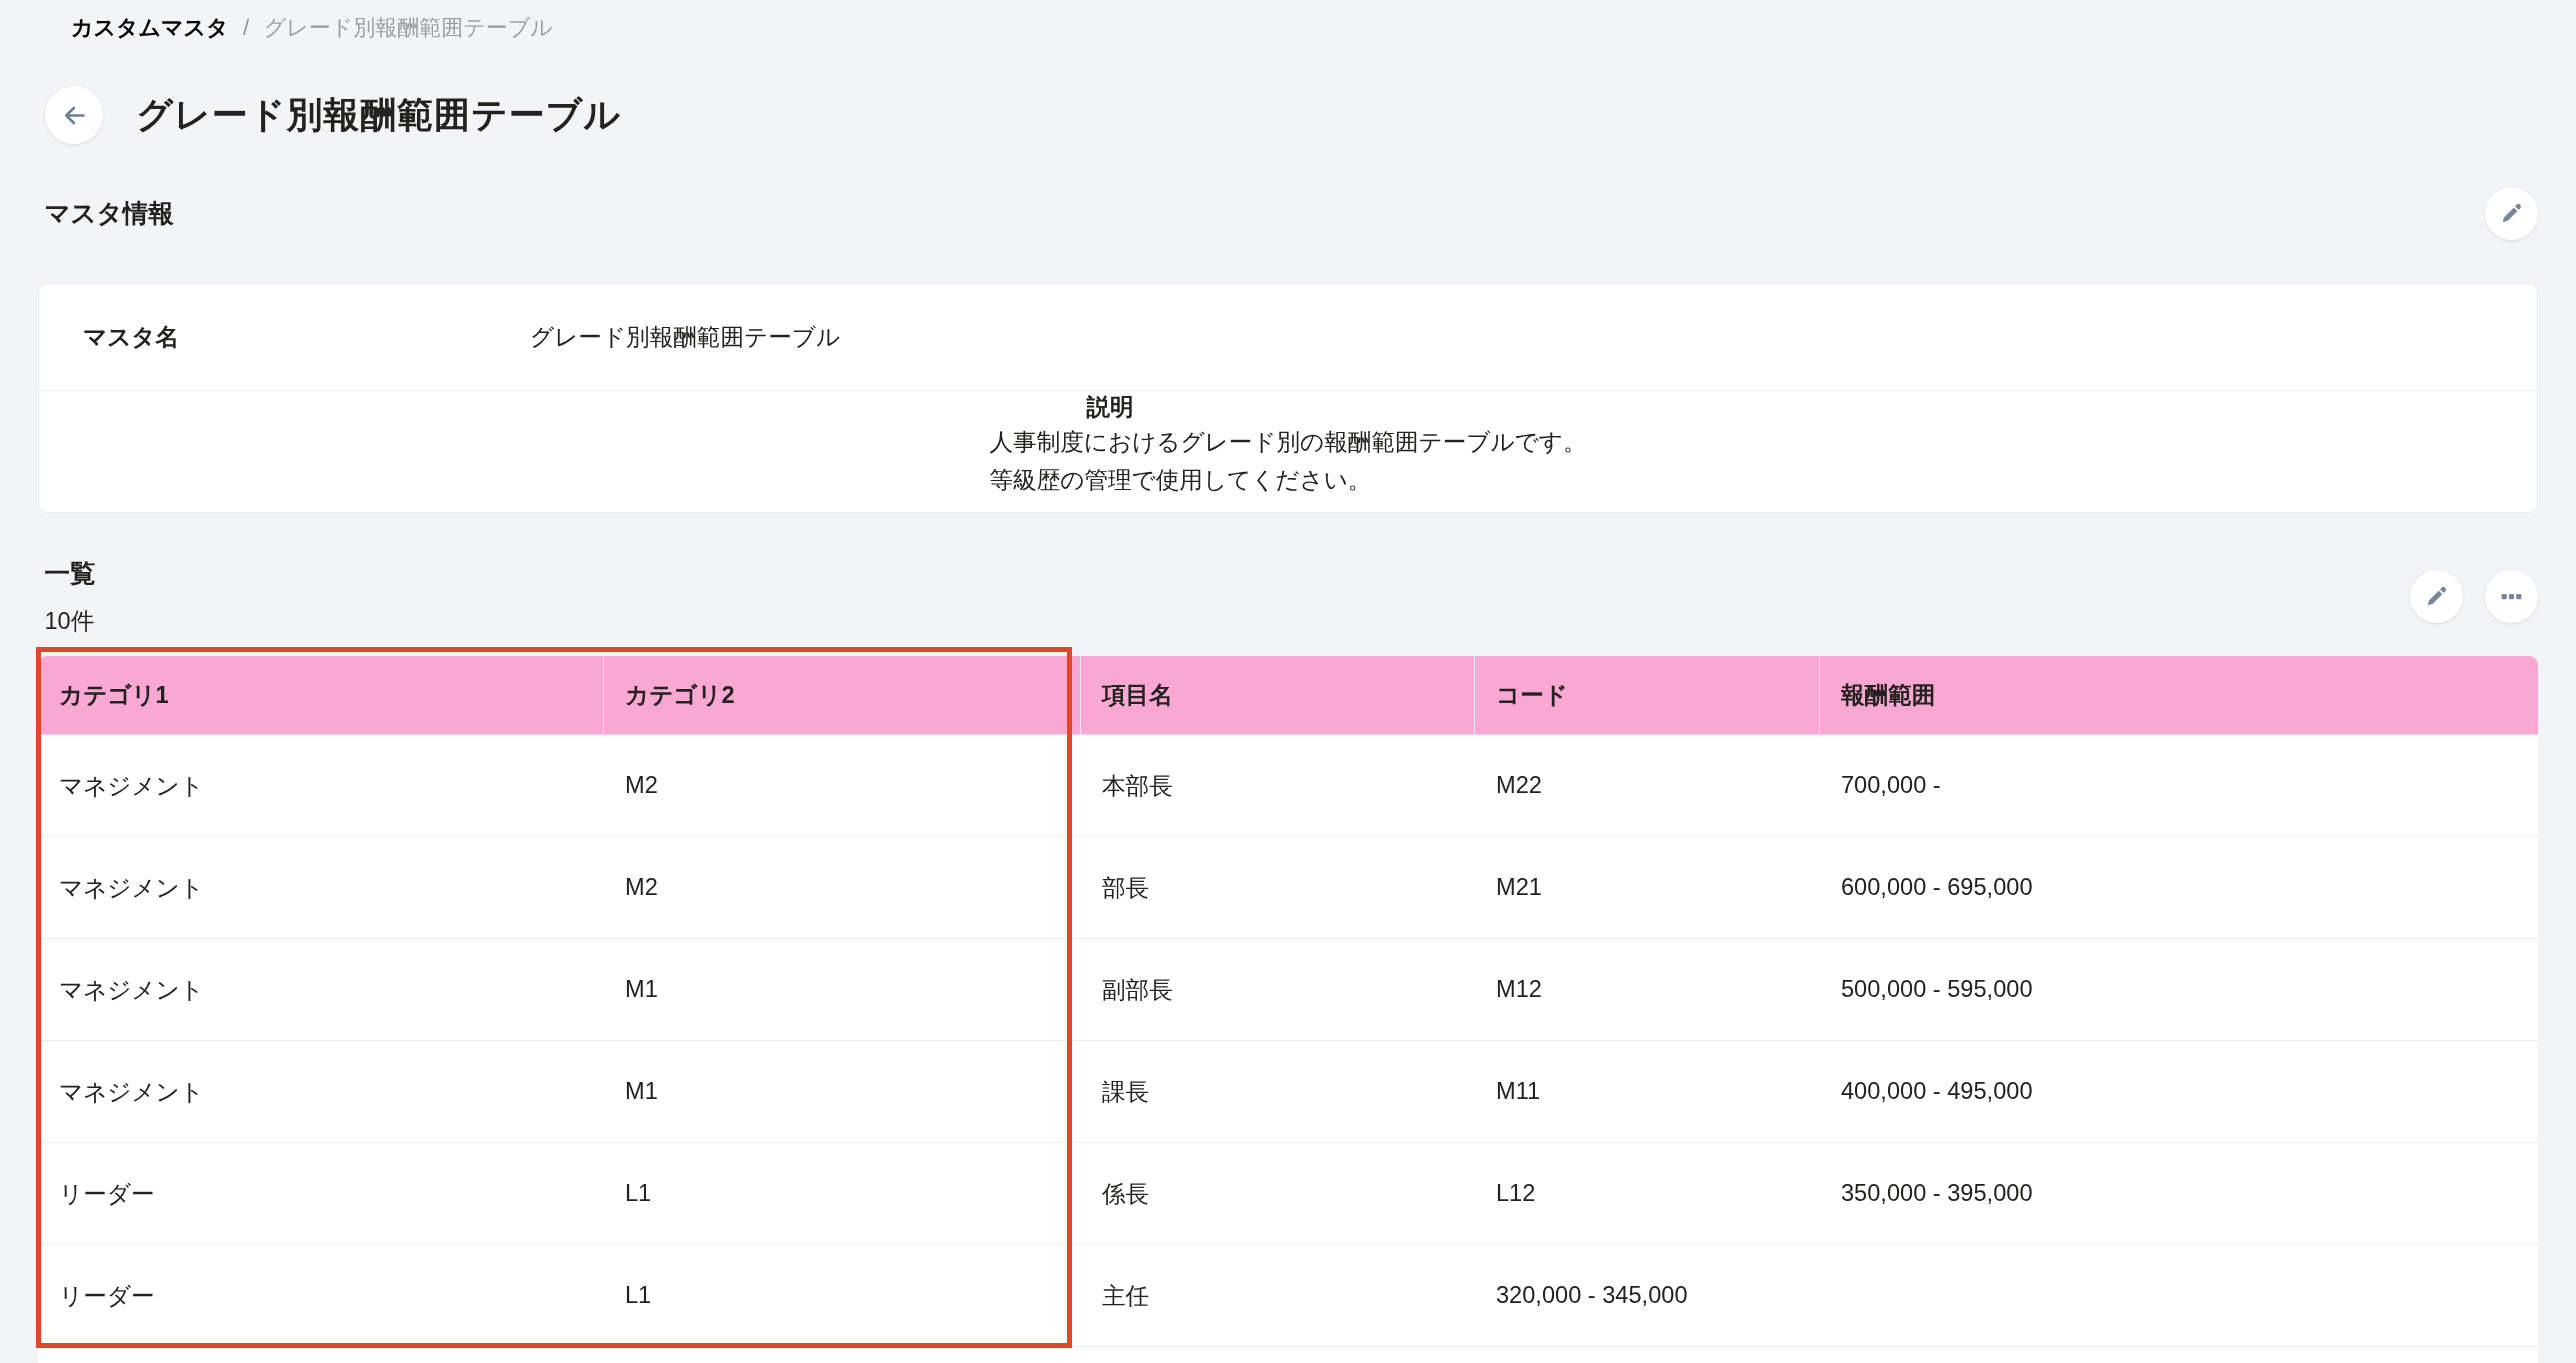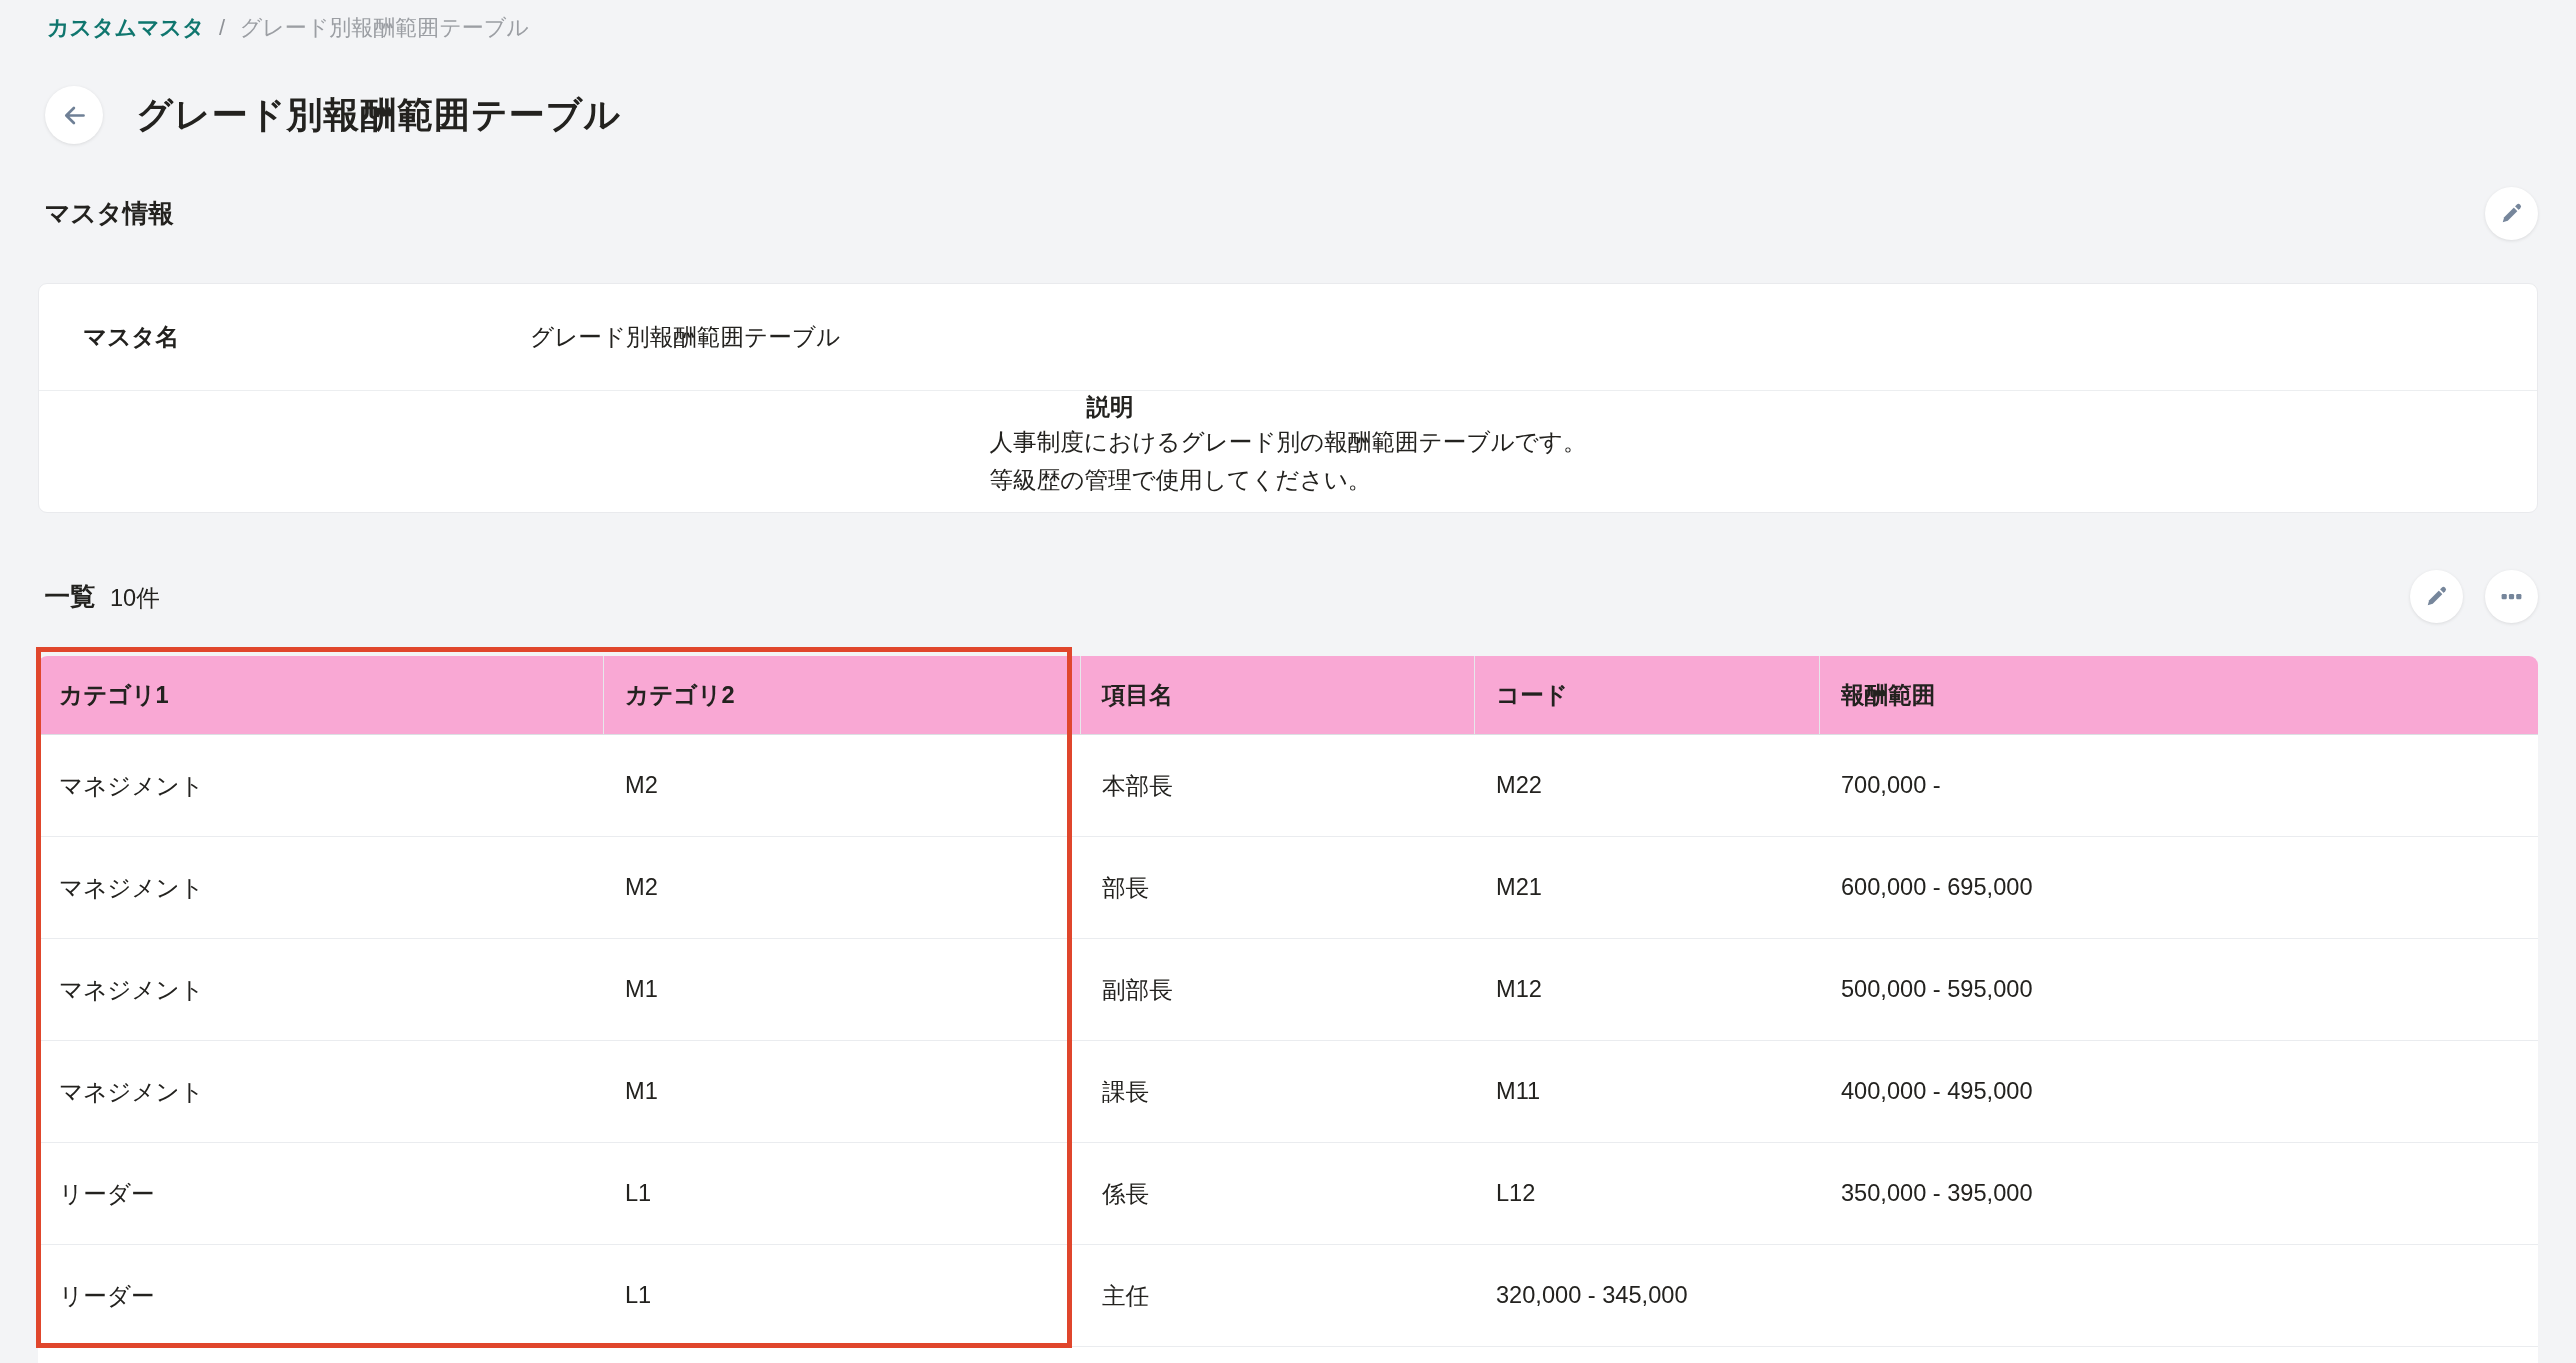--- a/index.html
+++ b/index.html
@@ -8,42 +8,42 @@
     font-family:"Liberation Sans","DejaVu Sans",sans-serif;
     background:#f3f4f6;
     color:#23221f;
     overflow:hidden;
   }
   .page { position:relative; width:2576px; height:1363px; }
   .content { padding:0 38px; }
 
   
   .breadcrumb { padding-top:14.5px; padding-left:9px; font-size:22px; line-height:25.5px; display:flex; gap:14.5px; align-items:center; }
-  .crumb-link { font-weight:700; color:#0f766e; cursor:pointer; }
+  .crumb-link { font-weight:700; color:#000000; cursor:pointer;margin-left:24px; }
   .crumb-sep { color:#8e9196; }
   .crumb-current { color:#9b9ea3; }
 
   
   .title-row { margin-top:46px; margin-left:7.3px; display:flex; align-items:center; gap:33px; height:58px; }
   .circle-btn {
     width:58px; height:58px; border-radius:50%;
     background:#ffffff; border:none; cursor:pointer;
     display:flex; align-items:center; justify-content:center;
     box-shadow:0 0.9px 3.6px rgba(0,0,0,0.10);
     flex:0 0 auto;
   }
   .circle-btn.small { width:53px; height:53px; }
   .page-title { font-size:36px; font-weight:700; letter-spacing:0.9px; }
 
   
   .section-row { display:flex; align-items:center; justify-content:space-between; height:53px; padding-left:6.4px; }
   .section-row.master { margin-top:43px; }
   .section-row.list { margin-top:57px; }
   .section-heading { font-size:25.5px; font-weight:700; }
-  .list-title-wrap { display:flex; align-items:flex-end; gap:14.5px; }
+  .list-title-wrap { display:flex; align-items:flex-start; gap:14.5px;flex-direction:column; }
   .list-count { font-size:23.6px; font-weight:400; }
   .btn-group { display:flex; gap:22px; }
 
   
   .info-card {
     margin-top:43px; width:2500px; background:#ffffff;
     border:0.9px solid #e9eaed; border-radius:9px; overflow:hidden;
   }
   .info-row { display:flex; align-items:center; }
   .info-row.name { height:106px; }

